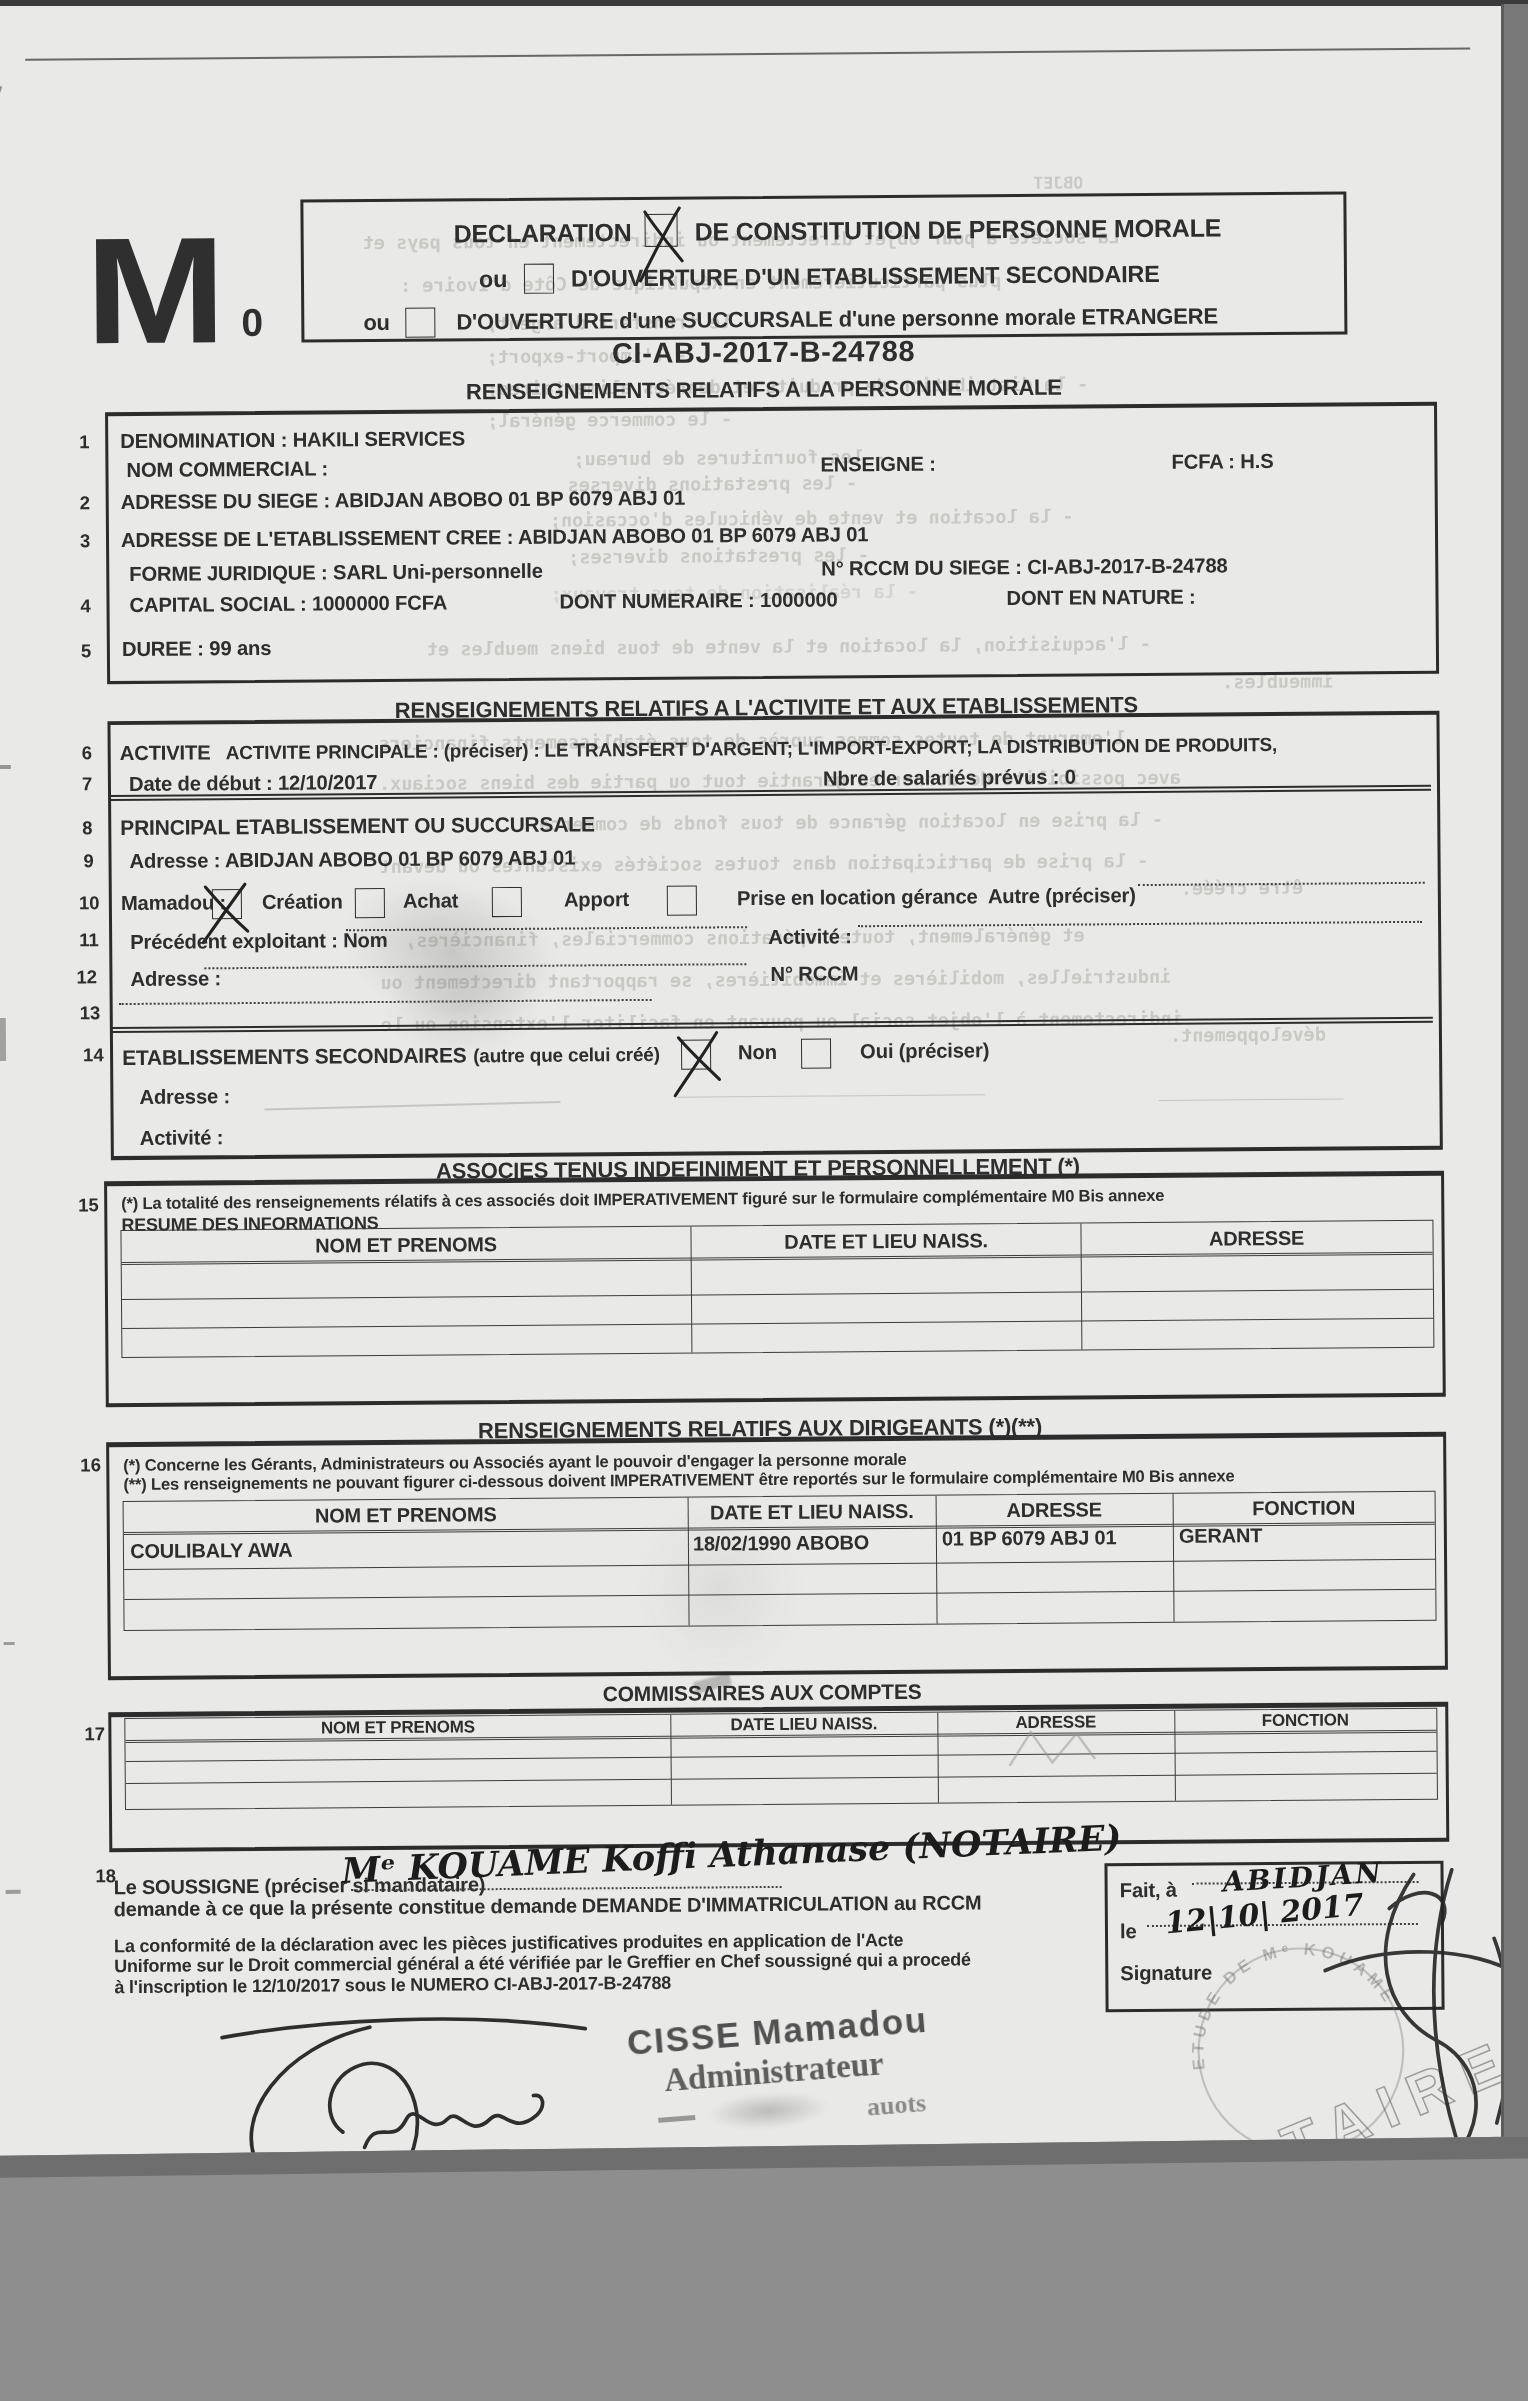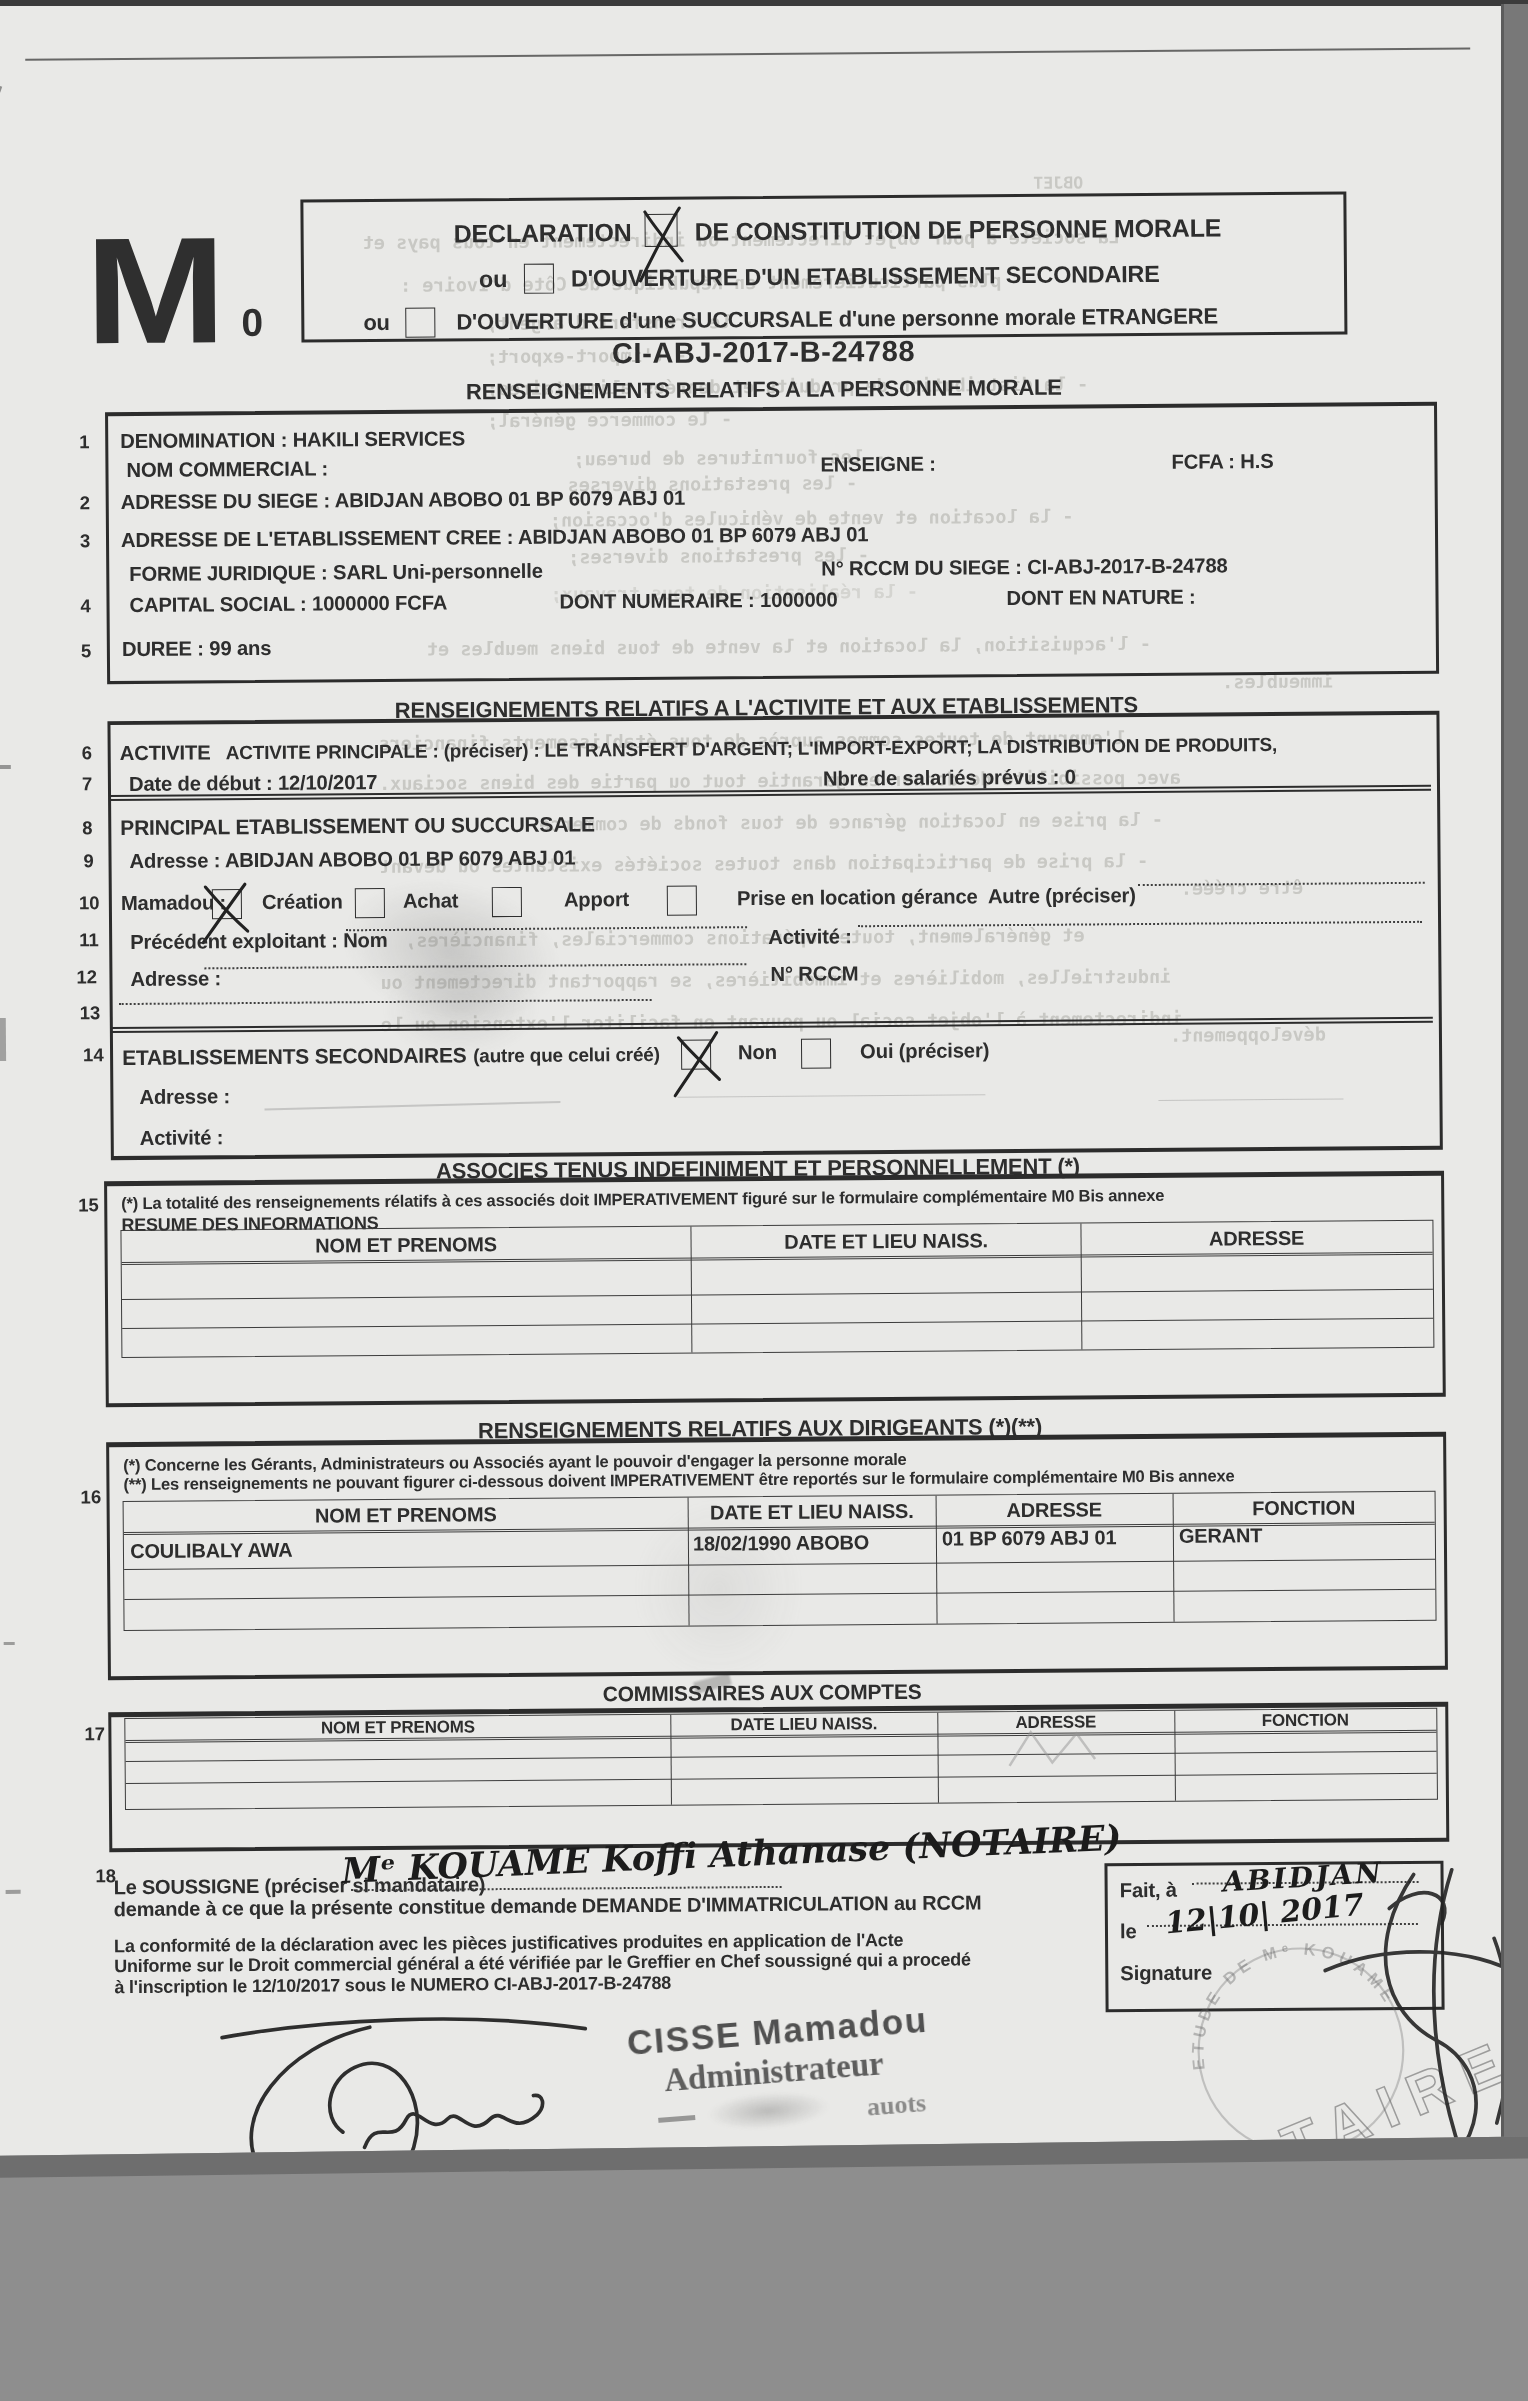--- a/index.html
+++ b/index.html
@@ -179,21 +179,21 @@
     <div class="vline" style="left:959px;top:0;height:126px;width:1.2px;"></div>
     <div class="hline" style="left:0;top:68px;width:1311px;height:1.2px;"></div>
     <div class="hline" style="left:0;top:97px;width:1311px;height:1.2px;"></div>
     <div class="t fs32 ctr" style="left:0;top:5px;width:569px;">NOM   ET   PRENOMS</div>
     <div class="t fs32 ctr" style="left:569px;top:5px;width:391px;">DATE ET LIEU NAISS.</div>
     <div class="t fs32 ctr" style="left:959px;top:5px;width:352px;">ADRESSE</div>
   </div>
 
   <div class="t fs36 ctr" style="left:74px;top:1416px;width:1368px;">RENSEIGNEMENTS RELATIFS AUX DIRIGEANTS (*)(**)</div>
   <div class="bx" style="left:104px;top:1437px;width:1334px;height:229px;border-top-width:5px;border-bottom-width:4.3px;"></div>
-  <div class="num" style="left:78px;top:1449px;margin-top:32px;">16</div>
+  <div class="num" style="left:78px;top:1449px;">16</div>
   <div class="t fs27" style="left:121px;top:1451px;">(*) Concerne les Gérants, Administrateurs ou Associés ayant le pouvoir d'engager la personne morale</div>
   <div class="t fs27" style="left:121px;top:1470px;">(**) Les renseignements ne pouvant figurer ci-dessous doivent IMPERATIVEMENT être reportés sur le formulaire complémentaire M0 Bis annexe</div>
   <div class="abs" style="left:120px;top:1496px;width:1311px;height:128px;border:1.8px solid #3b3b3b;">
     <div class="abs" style="left:0;top:0;width:1311px;height:30px;border-bottom:3.7px double #3b3b3b;"></div>
     <div class="vline" style="left:564px;top:0;height:128px;width:1.2px;"></div>
     <div class="vline" style="left:812px;top:0;height:128px;width:1.2px;"></div>
     <div class="vline" style="left:1049px;top:0;height:128px;width:1.2px;"></div>
     <div class="hline" style="left:0;top:67px;width:1311px;height:1.2px;"></div>
     <div class="hline" style="left:0;top:97px;width:1311px;height:1.2px;"></div>
     <div class="t fs32 ctr" style="left:0;top:3.7px;width:564px;">NOM   ET   PRENOMS</div>

